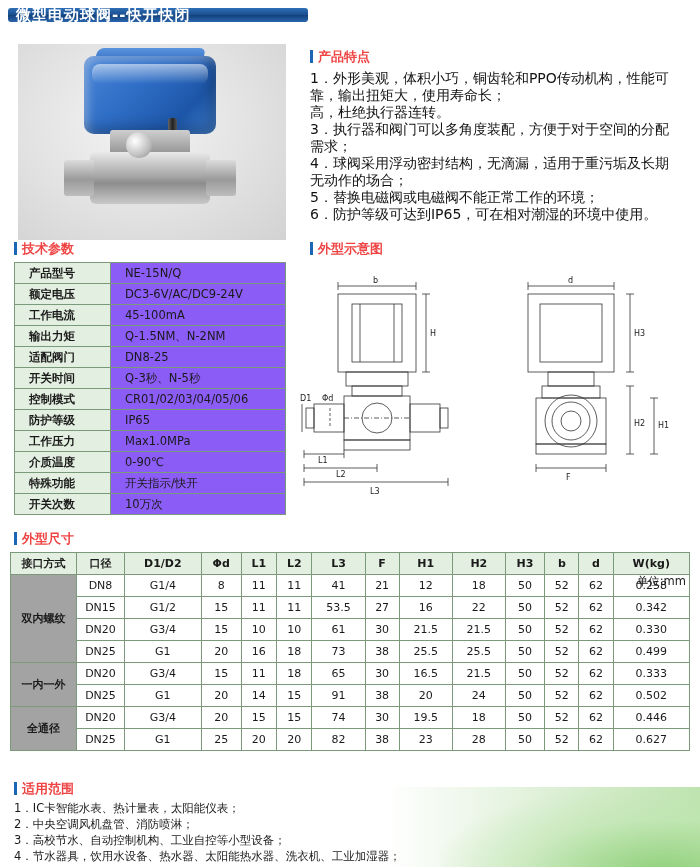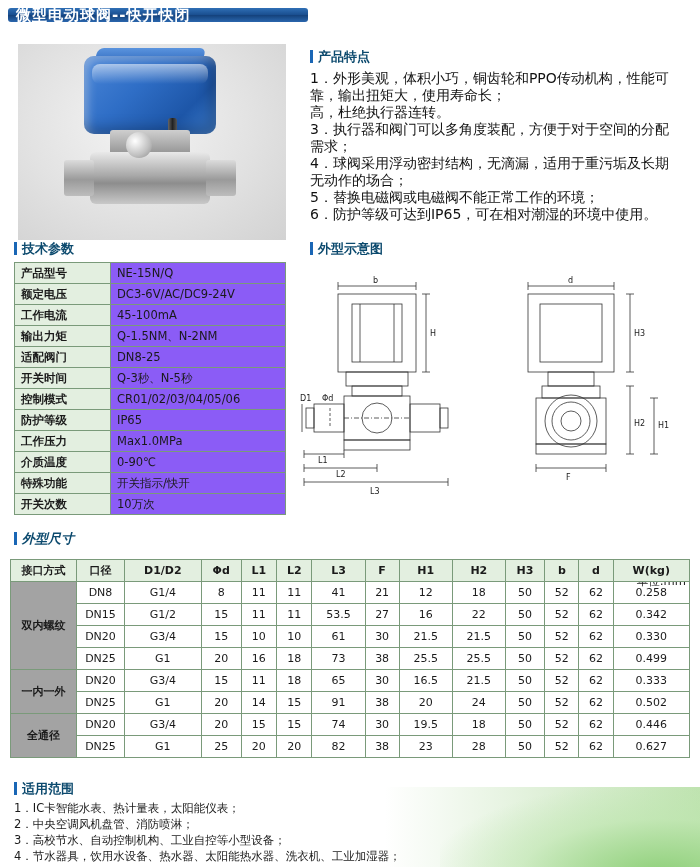--- a/index.html
+++ b/index.html
@@ -81,21 +81,21 @@
   }
   .actuator-knob {
     position:absolute; left: 108px; top: 88px; width: 26px; height: 26px;
     border-radius: 50%;
     background: radial-gradient(circle at 35% 35%, #fff, #c0c0c0 60%, #8b8b8b);
   }
 
   
   .sec-h {
     position: absolute;
-    color: #0c4a6e;
+    color: #ef4444;
     font-size: 13px;
     font-weight: bold;
   }
   .sec-h .bar {
     display: inline-block;
     width: 3px; height: 13px;
     background: #1a66b5;
     margin-right: 5px;
     vertical-align: -2px;
   }
@@ -115,21 +115,21 @@
   .spec-table {
     position: absolute;
     left: 14px; top: 262px;
     width: 272px;
     border-collapse: collapse;
     font-size: 11.5px;
   }
   .spec-table td {
     border: 1px solid #7a9a7a;
     height: 21px;
-    padding: 0 6px;
+    padding: 0 14px;
   }
   .spec-table td.k {
     width: 96px;
     background: #e3efe0;
     font-weight: bold;
   }
   .spec-table td.v { background: #8b5cf6; }
 
   
   .drawing {
@@ -149,21 +149,20 @@
   }
 
   
   .dim-table {
     position: absolute;
     left: 10px; top: 552px;
     width: 680px;
     border-collapse: collapse;
     font-size: 11px;
     text-align: center;
-    margin-top: 7px;
   }
   .dim-table th, .dim-table td {
     border: 1px solid #7a9a7a;
     height: 22px;
     padding: 0 2px;
     font-weight: normal;
   }
   .dim-table thead th {
     background: #e3efe0;
     font-weight: bold;
@@ -365,21 +364,21 @@
       <text x="70" y="236">L3</text>
       <text x="268" y="25">d</text>
       <text x="334" y="78">H3</text>
       <text x="358" y="170">H1</text>
       <text x="334" y="168">H2</text>
       <text x="266" y="222">F</text>
     </g>
   </svg>
 </div>
 
-<div class="sec-h" style="left:14px; top:530px;font-style:italic;">
+<div class="sec-h" style="left:14px; top:530px;">
   <span class="bar"></span><span>外型尺寸</span>
 </div>
 
 <div class="unit-note">单位:mm</div>
 
 <table class="dim-table">
   <thead>
     <tr>
       <th>接口方式</th>
       <th>口径</th>

